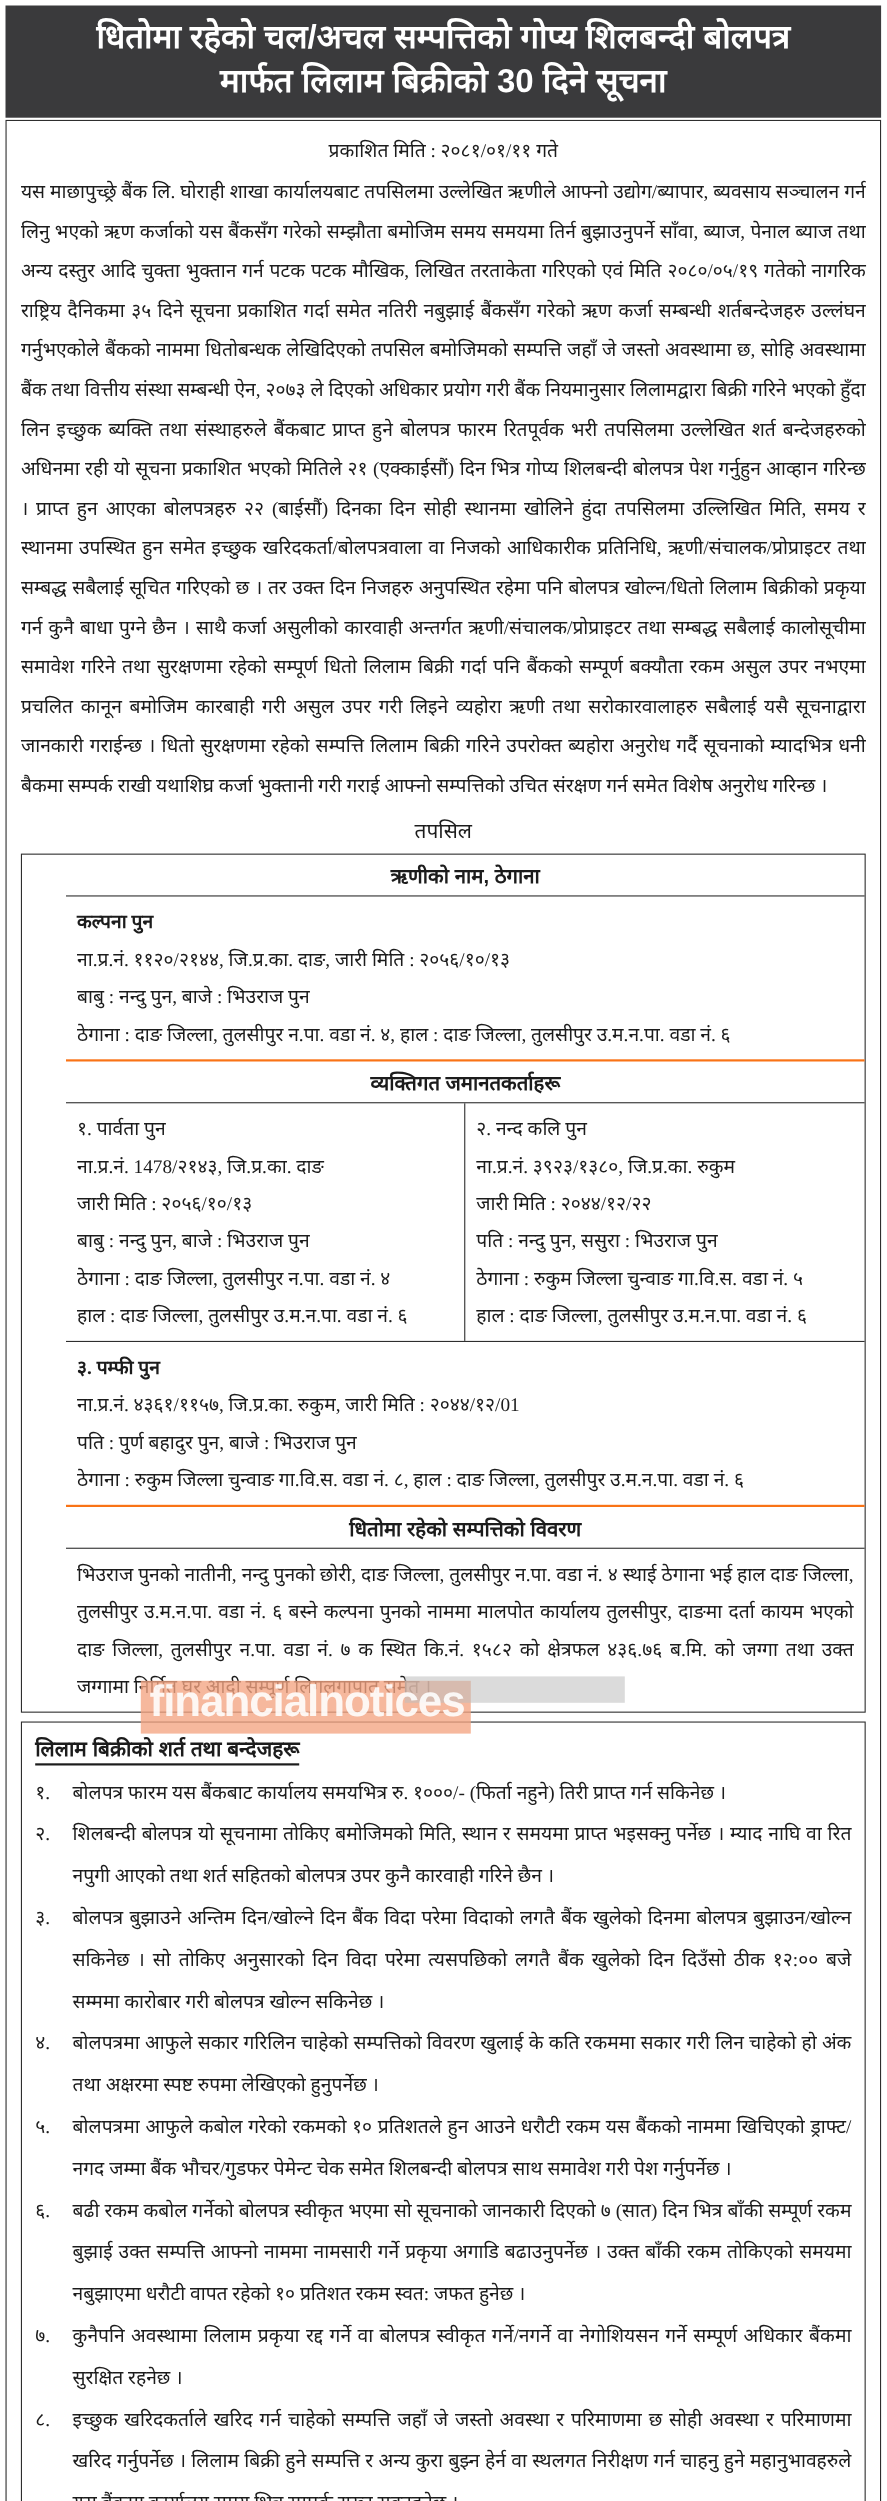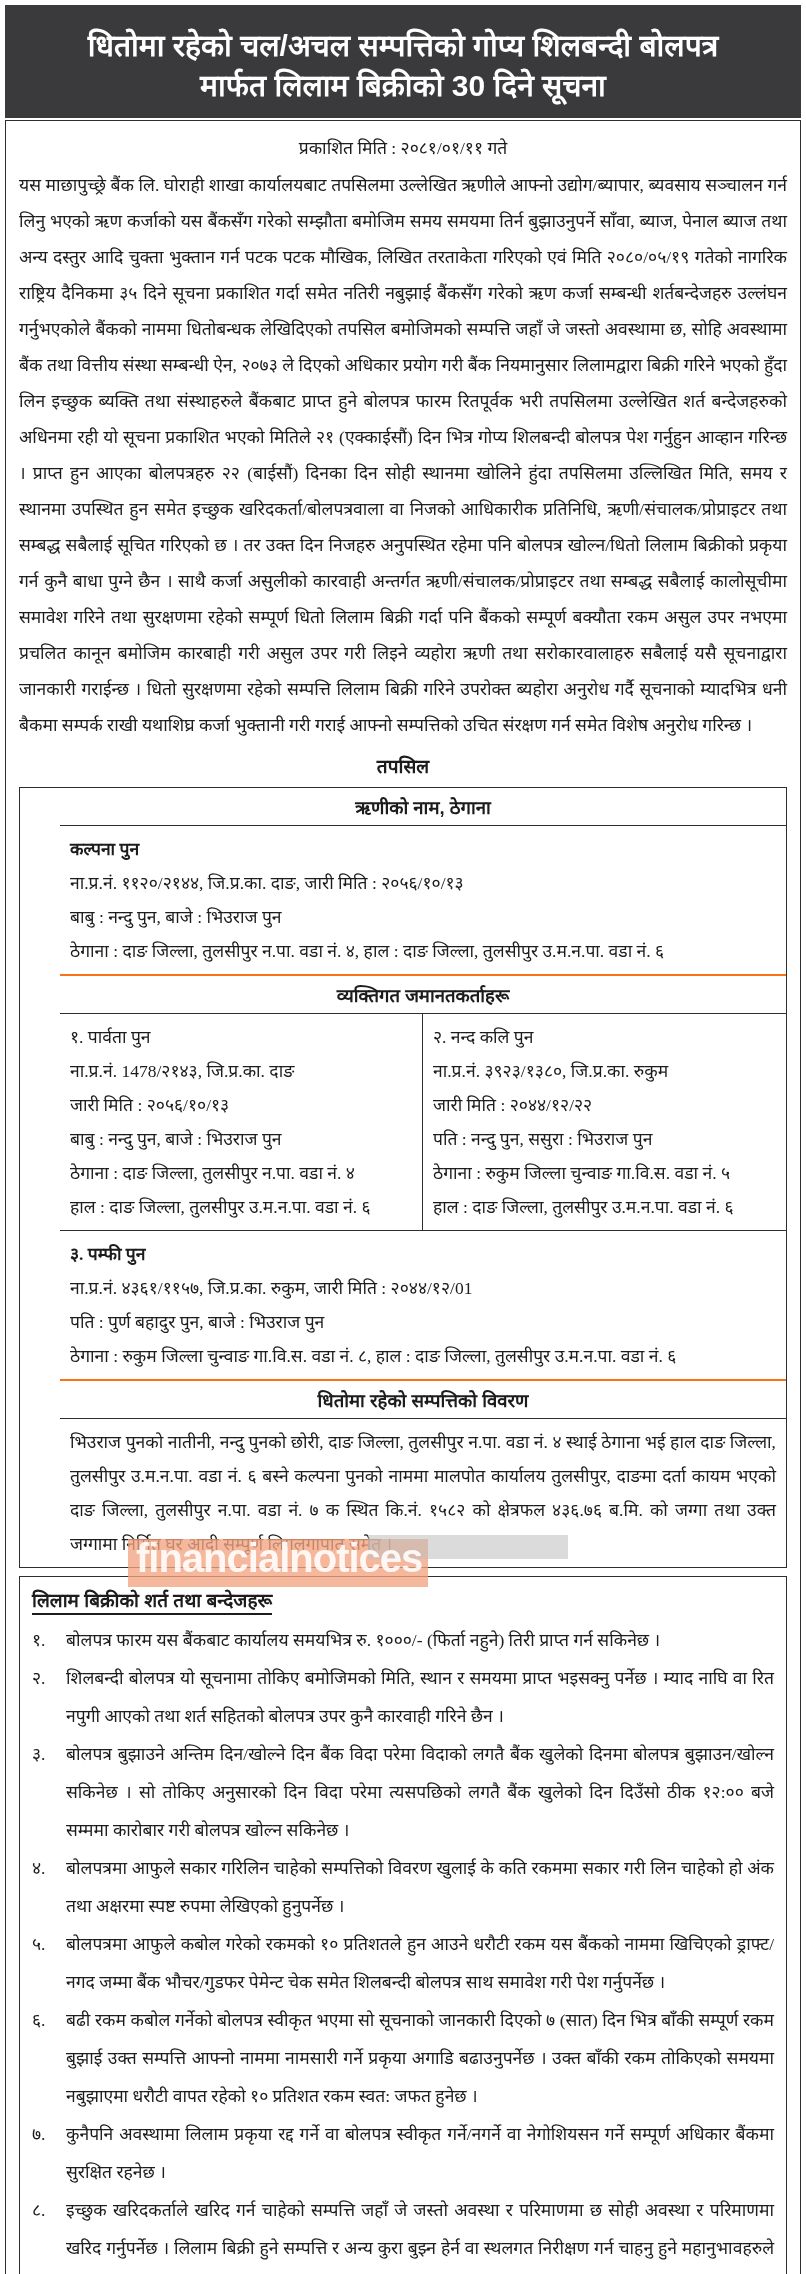--- a/index.html
+++ b/index.html
@@ -9,21 +9,21 @@
     font-family:"Liberation Serif","DejaVu Serif",serif;
     color:#1c1c1c;
   }
   .page { width:806px; position:relative; padding:5px 5px 6px 5px; }
 
   
   .title-banner {
     background:#3a3a3c;
     color:#ffffff;
     text-align:center;
-    padding:21px 6px 12px 6px;
+    padding:10px 6px 12px 6px;
     font-weight:bold;
     font-size:30px;
     line-height:40px;
     font-family:"Liberation Sans","DejaVu Sans",sans-serif;
   }
 
   
   .content-box {
     border:1px solid #2e2e2e;
     margin-top:2px;
@@ -31,21 +31,21 @@
     background:#ffffff;
   }
   .published { text-align:center; font-size:17.5px; padding:4px 0 8px 0; }
   .intro {
     text-align:justify;
     font-size:17.5px;
     line-height:36px;
   }
   .tapasil-heading {
     text-align:center;
-    font-weight:bold;
+    font-weight:normal;
     font-size:19px;
     padding:10px 0 8px 0;
     font-family:"Liberation Sans","DejaVu Sans",sans-serif;
   }
 
   
   .dtable { border:1px solid #2e2e2e; font-size:17.5px;padding-left:40px; }
   .sec-head {
     text-align:center;
     font-weight:bold;

